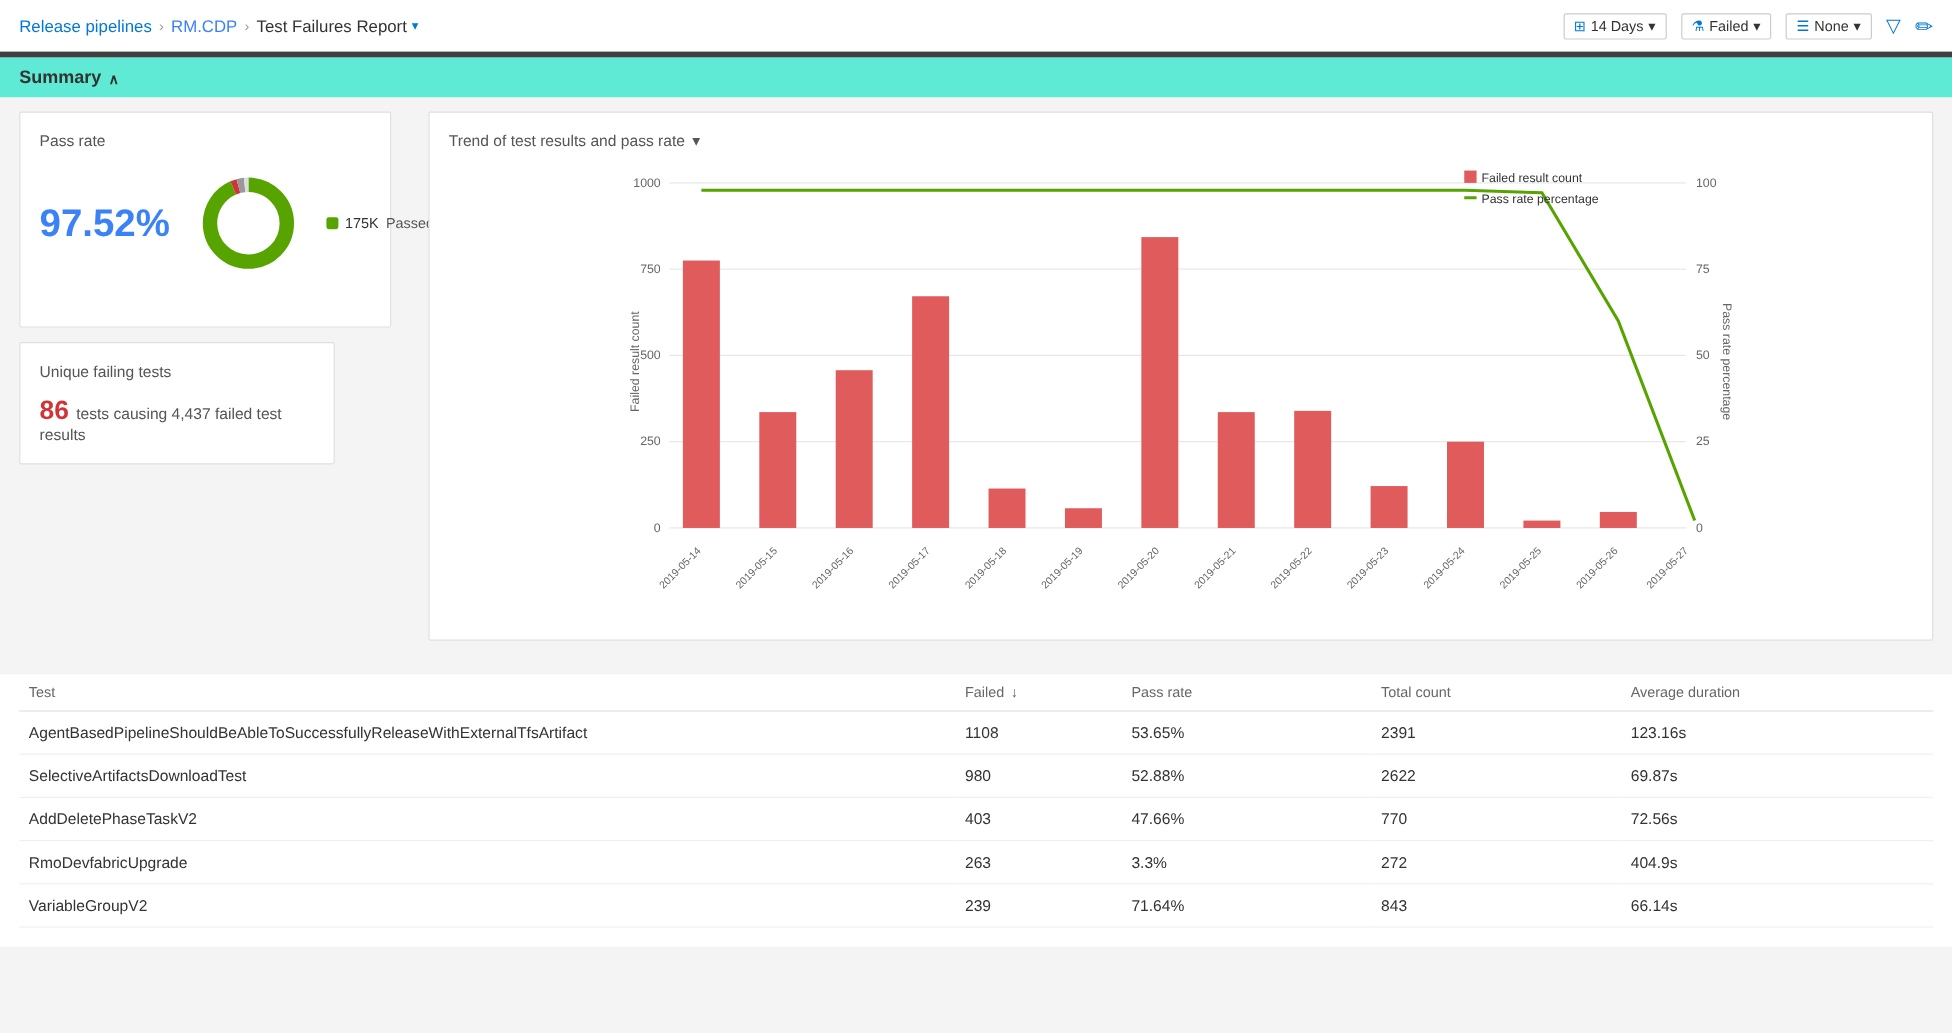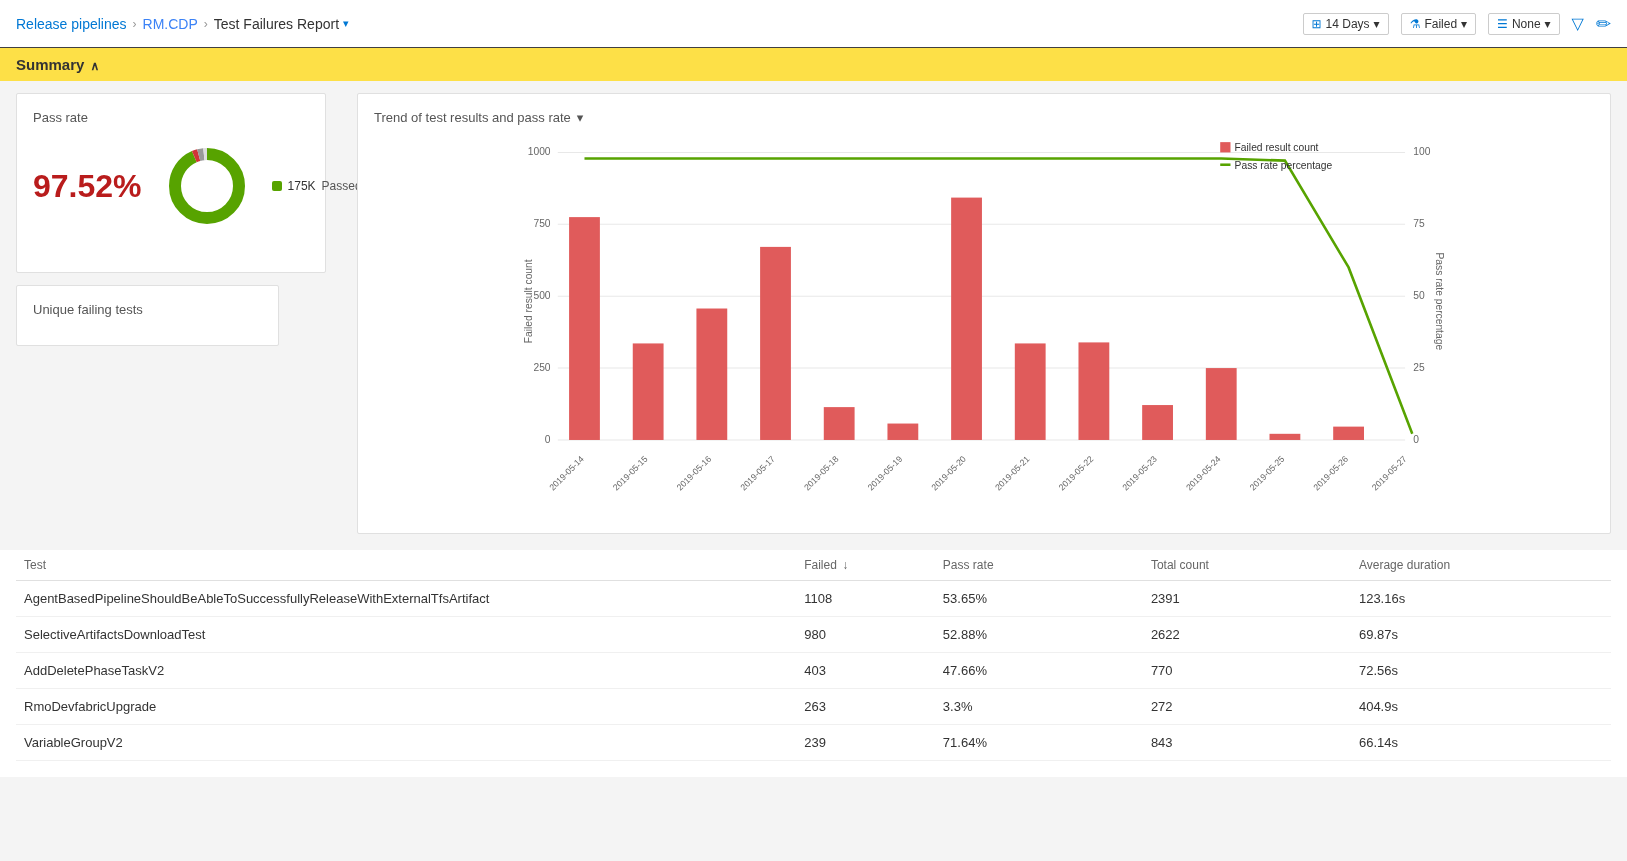--- a/index.html
+++ b/index.html
@@ -4,21 +4,21 @@
   <style>
     * { box-sizing: border-box; margin: 0; padding: 0; }
     body { font-family: 'Segoe UI', Arial, sans-serif; font-size: 13px; background: #f4f4f4; color: #333; }
 
     .top-bar {
       background: #fff;
       padding: 8px 16px;
       display: flex;
       align-items: center;
       justify-content: space-between;
-      border-bottom: 1px solid #404040;
+      border-bottom: 5px solid #404040;
       height: 48px;
     }
     .breadcrumb {
       display: flex;
       align-items: center;
       gap: 6px;
       font-size: 14px;
       color: #0078d4;
     }
     .breadcrumb .sep { color: #999; font-size: 12px; }
@@ -48,21 +48,21 @@
       color: #0078d4;
       font-size: 16px;
     }
     .edit-icon {
       color: #0078d4;
       font-size: 18px;
       cursor: pointer;
     }
 
     .summary-header {
-      background: #fde047;
+      background: #5eead4;
       padding: 8px 16px;
       display: flex;
       align-items: flex-end;
       gap: 6px;
       font-weight: 600;
       font-size: 15px;
       cursor: pointer;
     }
     .summary-header .chevron { font-size: 12px; }
 
@@ -88,21 +88,21 @@
       margin-bottom: 16px;
     }
     .pass-rate-content {
       display: flex;
       align-items: center;
       gap: 20px;
     }
     .pass-rate-value {
       font-size: 32px;
       font-weight: 600;
-      color: #b91c1c;
+      color: #3b82f6;
     }
     .donut-container {
       position: relative;
       width: 90px;
       height: 90px;
       flex-shrink: 0;
     }
     .donut-container svg { position: absolute; top: 0; left: 0; }
     .legend {
       display: flex;
@@ -175,21 +175,21 @@
     .chart-area {
       width: 100%;
       height: 380px;
       position: relative;
     }
 
     
     .table-section {
       background: #fff;
       padding: 0 16px 16px;
-      margin-top: 4px;
+      margin-top: 16px;
     }
     .data-table {
       width: 100%;
       border-collapse: collapse;
     }
     .data-table thead tr {
       border-bottom: 1px solid #e0e0e0;
     }
     .data-table th {
       padding: 8px 8px;
@@ -284,20 +284,23 @@
             <div class="legend-dot" style="background:#999;"></div>
             <span>4.9K</span>
             <span style="color:#555;">Not executed</span>
           </div>
         </div>
       </div>
     </div>
 
     <div class="unique-tests-card">
       <div class="card-title">Unique failing tests</div>
+      <div class="unique-tests-text">
+        <span class="count">86</span><span>tests causing 4,437 failed test results</span>
+      </div>
     </div>
   </div>
 
   <div class="trend-card">
     <div class="card-title">
       <span>Trend of test results and pass rate</span>
       <span>▾</span>
     </div>
     <div class="chart-area">
       <svg id="trend-svg" width="100%" height="100%" viewBox="0 0 900 370" preserveAspectRatio="xMidYMid meet">

